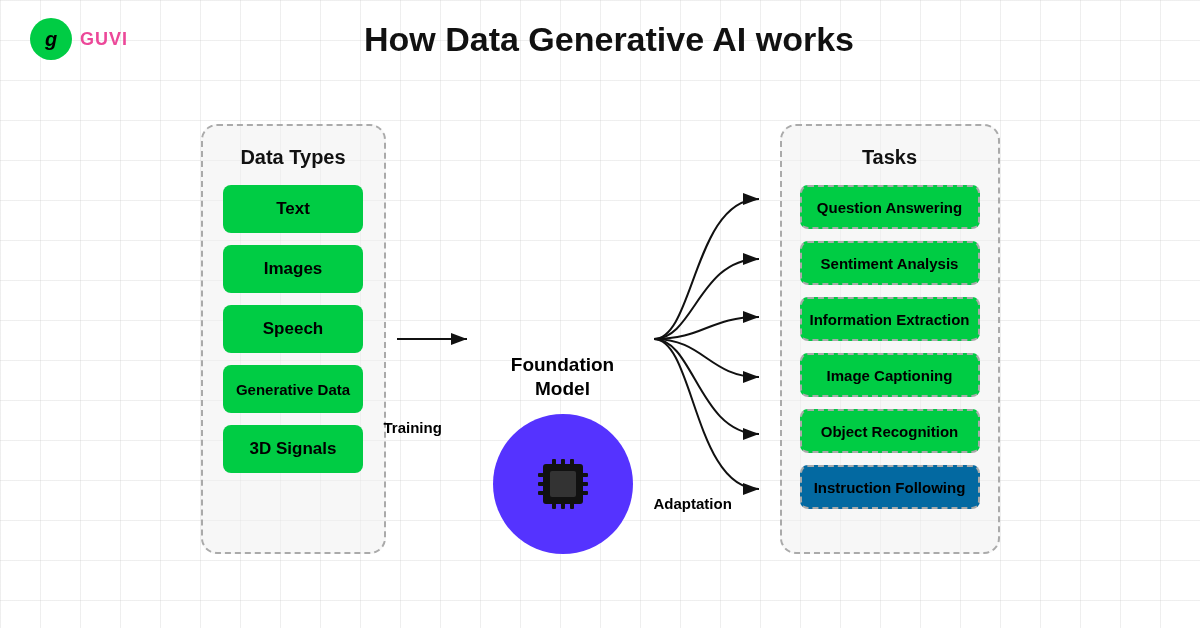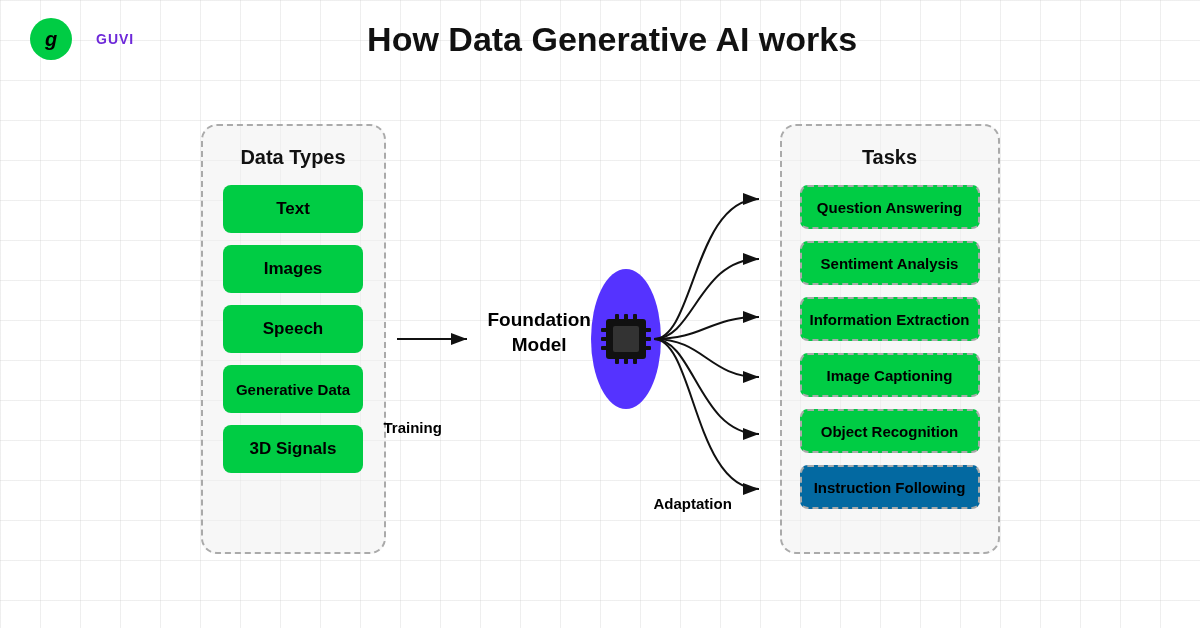--- a/index.html
+++ b/index.html
@@ -48,24 +48,23 @@
       align-items: center;
       justify-content: center;
       color: #000;
       font-weight: 900;
       font-size: 18px;
       margin-right: 8px;
     }
 
     .logo-text {
       font-weight: 700;
-      font-size: 14px;
-      color: #6d28d9;
+      font-size: 18px;
+      color: #ec4899;
       letter-spacing: 1px;
-      margin-left: 16px;
     }
 
     .page-title {
       flex: 1;
       text-align: center;
       font-size: 34px;
       font-weight: 900;
       color: #111;
       margin-right: 80px;
     }
@@ -184,21 +183,21 @@
         <defs>
           <marker id="arrowhead1" markerWidth="8" markerHeight="6" refX="8" refY="3" orient="auto">
             <polygon points="0 0, 8 3, 0 6" fill="#111"></polygon>
           </marker>
         </defs>
         <line x1="5" y1="215" x2="75" y2="215" stroke="#111" stroke-width="2" marker-end="url(#arrowhead1)"></line>
       </svg>
       <span style="position:absolute; bottom:118px; left:-8px; font-size:15px; font-weight:700;">Training</span>
     </div>
 
-    <div style="position:relative; display:flex; flex-direction:row; align-items:center; justify-content:space-between; width:150px; min-height:430px;">
+    <div style="position:relative; display:flex; flex-direction:column; align-items:center; justify-content:flex-end; width:150px; min-height:430px;">
       <div style="font-size:19px; font-weight:800; text-align:center; line-height:1.3; margin-bottom:12px;">Foundation<br>Model</div>
       <div class="circle-model">
 
         <svg class="chip-icon" viewBox="0 0 70 70">
 
           <rect x="15" y="15" width="40" height="40" rx="3" fill="#111"></rect>
 
           <rect x="22" y="22" width="26" height="26" rx="2" fill="#333"></rect>
 
           <rect x="24" y="10" width="4" height="7" rx="1" fill="#111"></rect>

